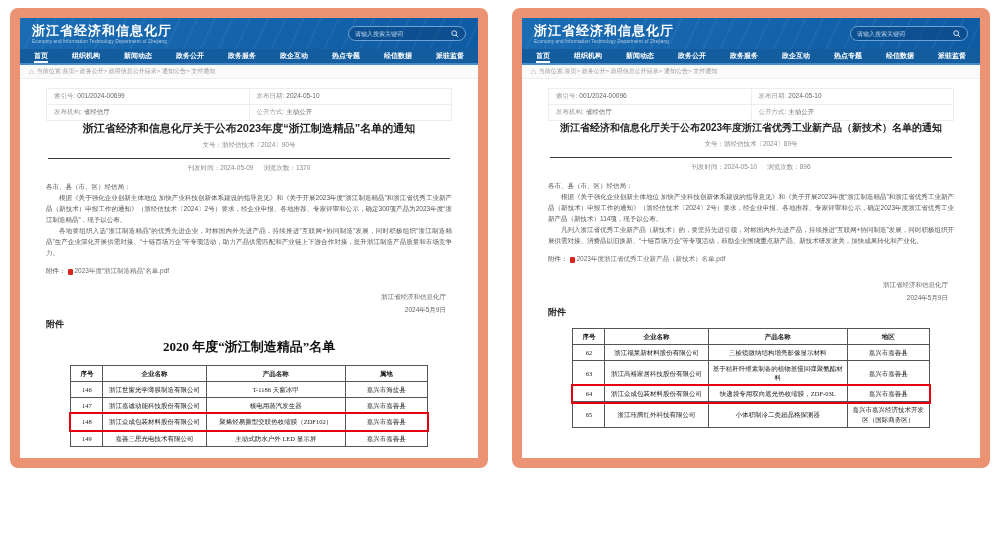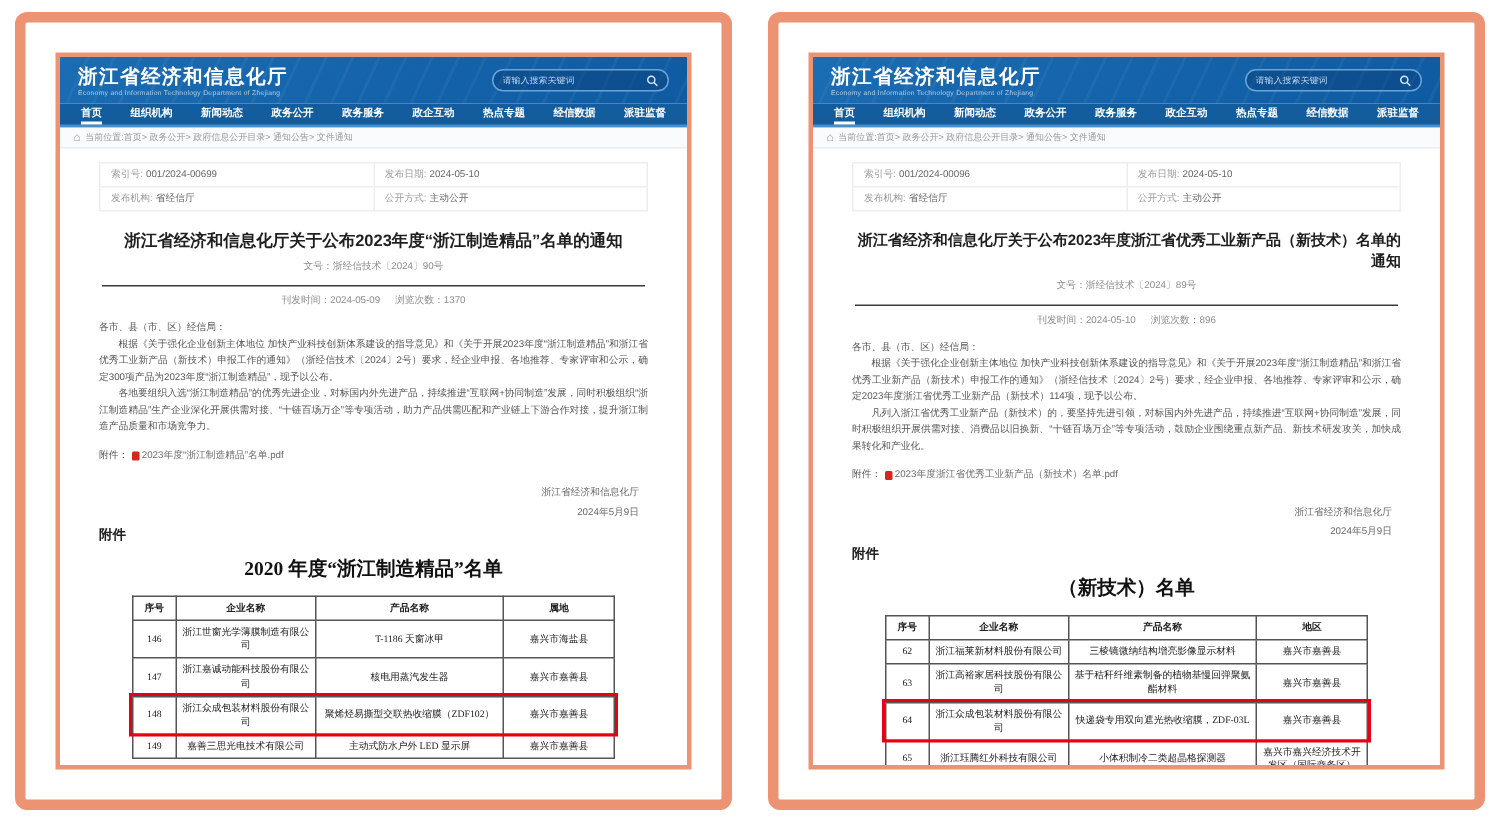--- a/index.html
+++ b/index.html
@@ -1,22 +1,22 @@
 <!DOCTYPE html>
 <html style="--card-border: #ec9374; --header-blue: #1a6cb3; --nav-blue: #135d9e; --highlight-red: #e60012;"><head>
 <meta charset="utf-8">
 <style>
   * { margin:0; padding:0; box-sizing:border-box; }
   html,body { width:1000px; height:556px; background:#ffffff; overflow:hidden;
               font-family:"Liberation Sans", sans-serif; }
   .stage { width:1000px; height:556px; display:flex; gap:24px; padding:8px 10px; }
 
   
-  .card { flex:0 0 478px; height:532px; border:7px solid var(--card-border,#ec9374);
-          border-radius:8px; background:#fff; padding:20px; }
+  .card { flex:0 0 478px; height:460px; border:7px solid var(--card-border,#ec9374);
+          border-radius:8px; background:#fff; padding:0; }
   .card-inner { width:100%; height:100%; border:3px solid var(--card-border,#ec9374);
           background:#fff; overflow:hidden; display:flex; flex-direction:column; }
 
   
   .hdr { height:31px; flex:0 0 31px; display:flex; align-items:center; padding:0 12px;
          background: repeating-linear-gradient(115deg, rgba(255,255,255,.045) 0 2px, transparent 2px 16px),
                      linear-gradient(135deg, var(--header-blue,#1a6cb3), #0f5ba3); }
   .logo-cn { color:#fff; font-weight:bold; font-size:13px; letter-spacing:1px; line-height:13px; }
   .logo-en { color:rgba(255,255,255,.65); font-size:4.5px; letter-spacing:.2px; margin-top:2px; }
   .hdr-spacer { flex:1; }
@@ -40,23 +40,23 @@
   .crumb .home { color:#999; font-size:8px; line-height:8px; }
   .crumb .path { color:#999; font-size:6px; }
 
   
   .doc { flex:1; padding:9px 26px 0; overflow:hidden; }
   table.meta { width:100%; border-collapse:collapse; }
   table.meta td { width:50%; border:1px solid #ededed; padding:3px 7px; font-size:6.5px; }
   table.meta .lbl { color:#9a9a9a; }
   table.meta .val { color:#666; margin-left:2px; }
 
-  .doc-title { margin-top:12px; text-align:center; font-weight:bold; color:#1f1f1f; }
+  .doc-title { margin-top:0; text-align:center; font-weight:bold; color:#1f1f1f; }
   .doc-title.sz-l { font-size:11px; }
-  .doc-title.sz-s { font-size:10px;text-align:right; }
+  .doc-title.sz-s { font-size:10px; }
   .doc-no { margin-top:5px; text-align:center; font-size:6.5px; color:#8b8b8b; }
   .rule { border-top:1px solid #3c3c3c; margin:8px 2px 0; }
   .pub { margin-top:5px; text-align:center; font-size:6.5px; color:#8b8b8b; }
   .pub b { font-weight:normal; margin-left:10px; }
 
   .body-text { margin-top:8px; font-size:6.5px; color:#555; line-height:1.7; text-align:justify; }
   .body-text p.ind { text-indent:2em; }
 
   .attach { margin-top:9px; font-size:6.5px; color:#555; display:flex; align-items:center; gap:2px; }
   .pdf-ic { display:inline-block; width:5px; height:6px; background:#d9261c; border-radius:1px; }
@@ -273,21 +273,20 @@
           <a>2023年度浙江省优秀工业新产品（新技术）名单.pdf</a>
         </div>
 
         <div class="sign">
           <div>浙江省经济和信息化厅</div>
           <div>2024年5月9日</div>
         </div>
 
         <div class="annex-lbl">附件</div>
         <div class="annex-title">
-          <div>（新技术）名单</div>
         </div>
 
         <table class="list">
             <thead>
               <tr>
                 <th>序号</th>
                 <th>企业名称</th>
                 <th>产品名称</th>
                 <th>地区</th>
               </tr>

